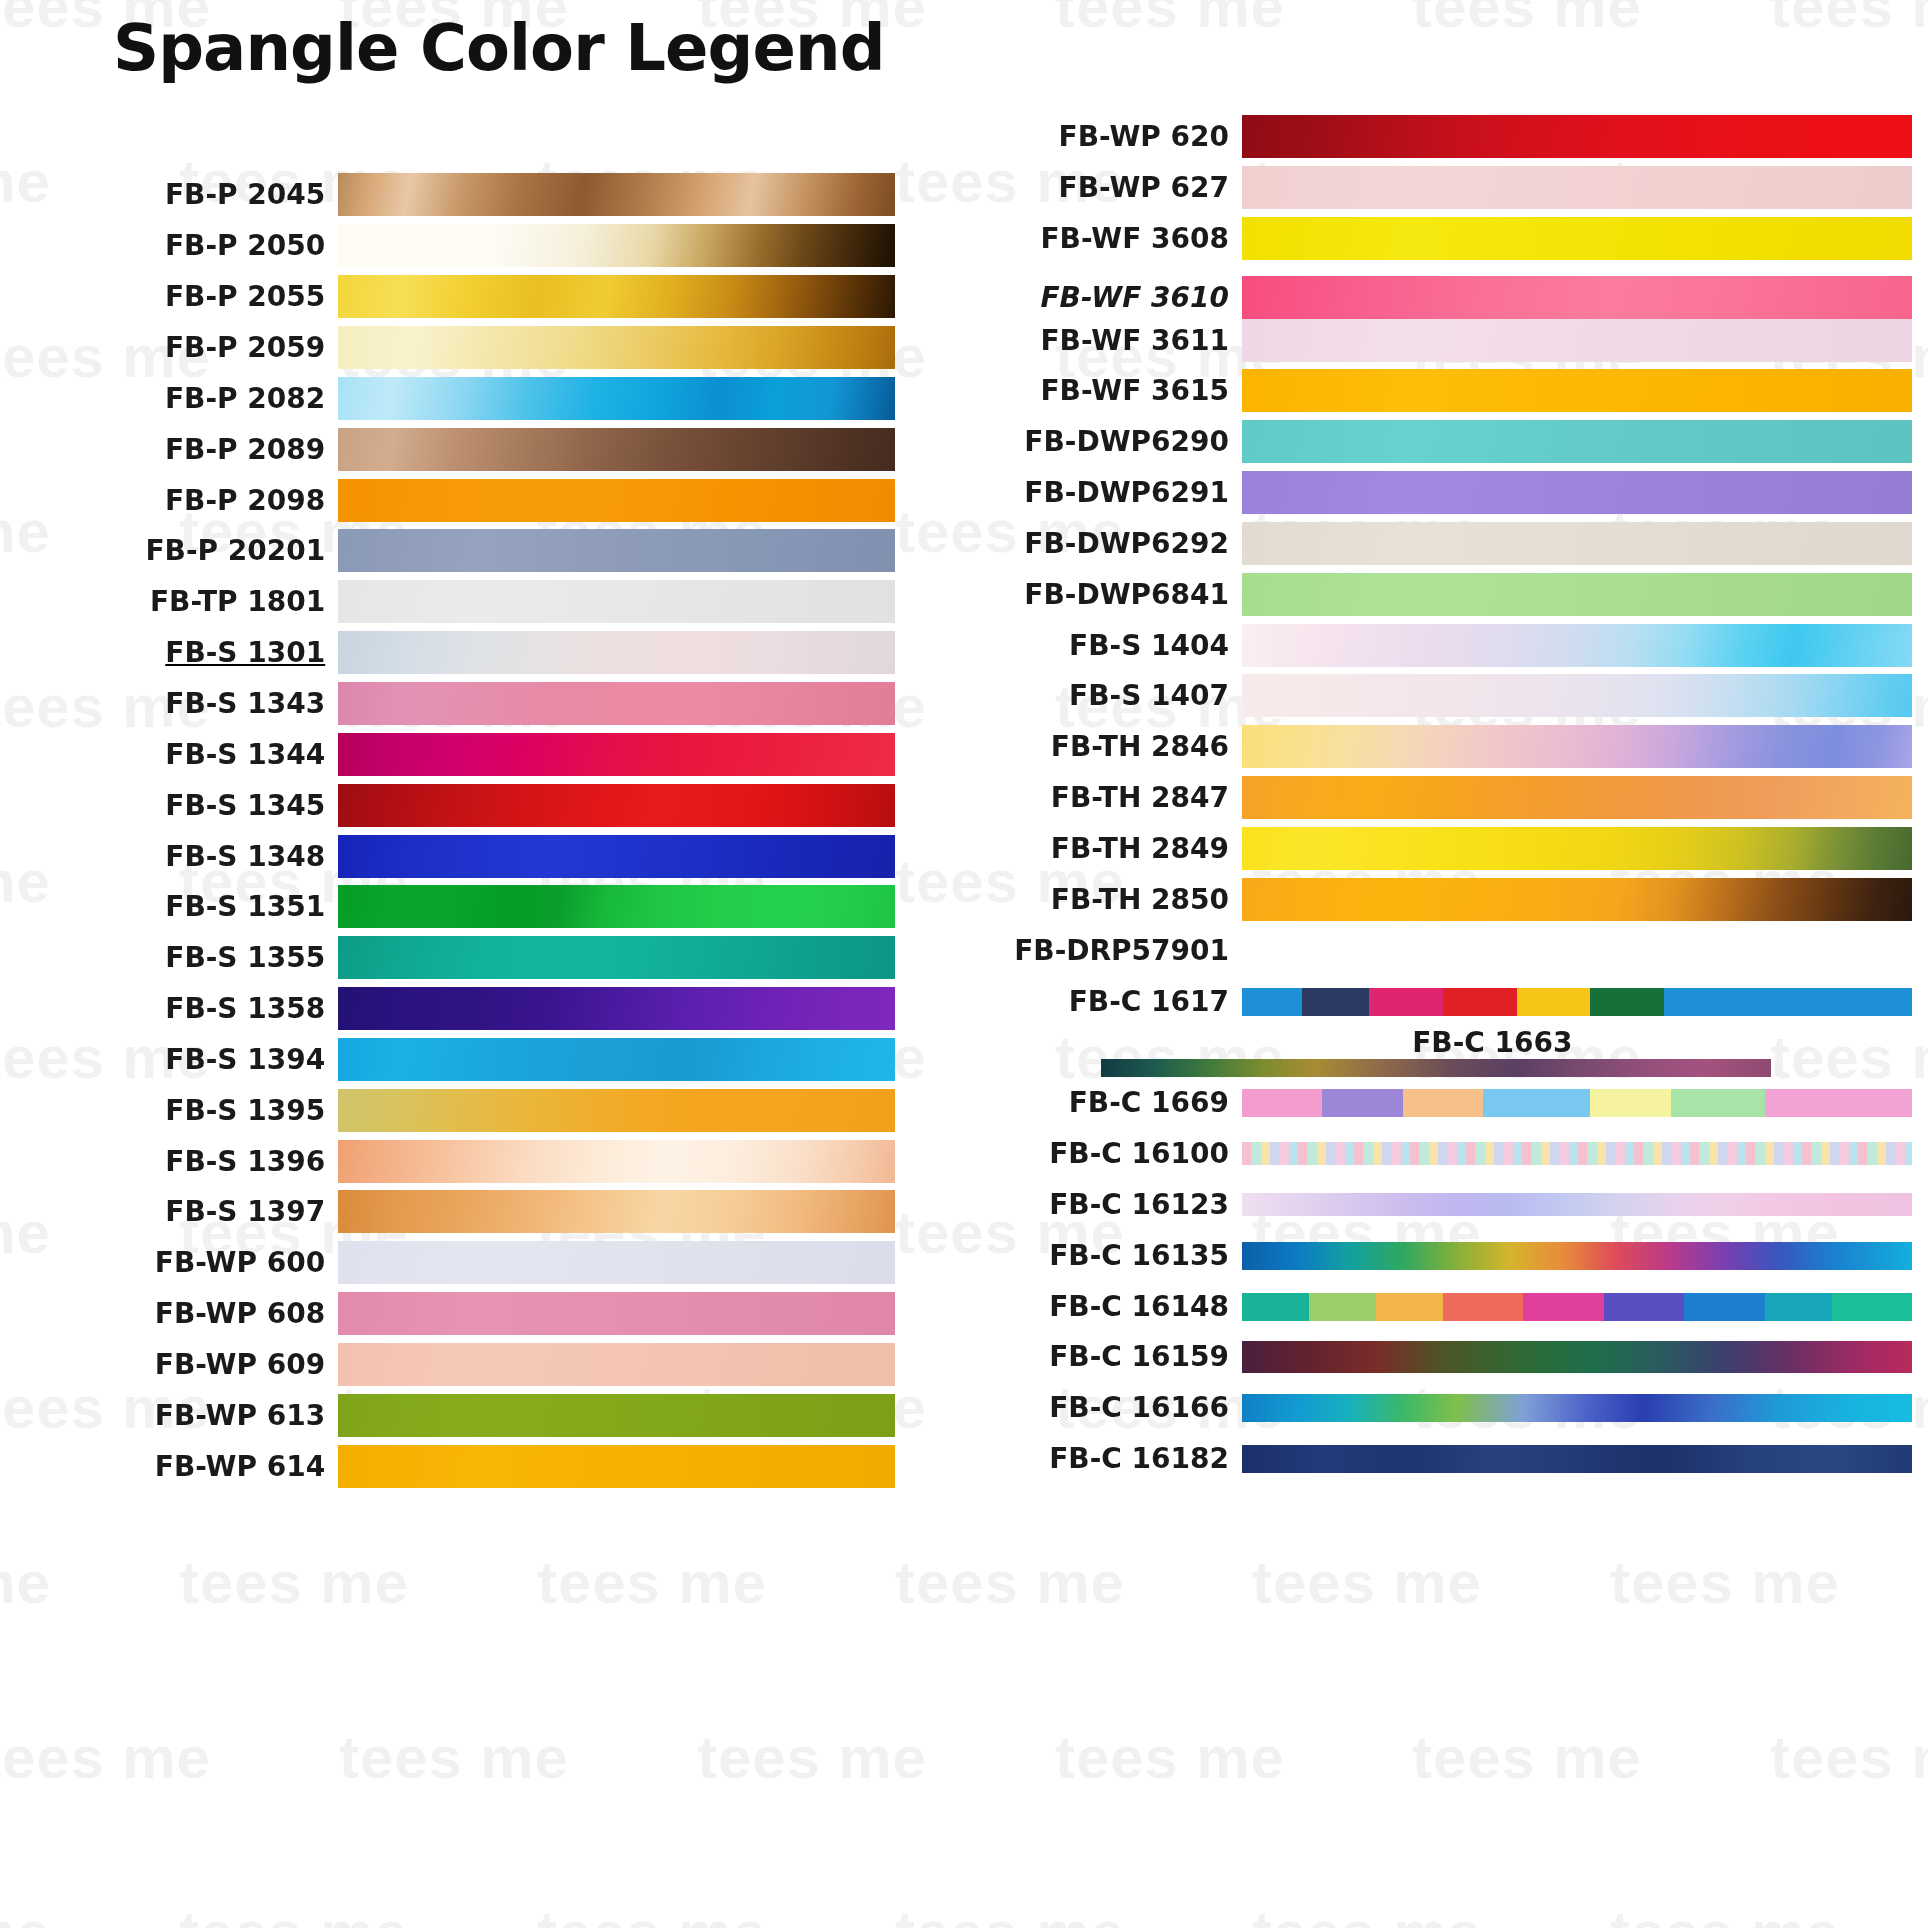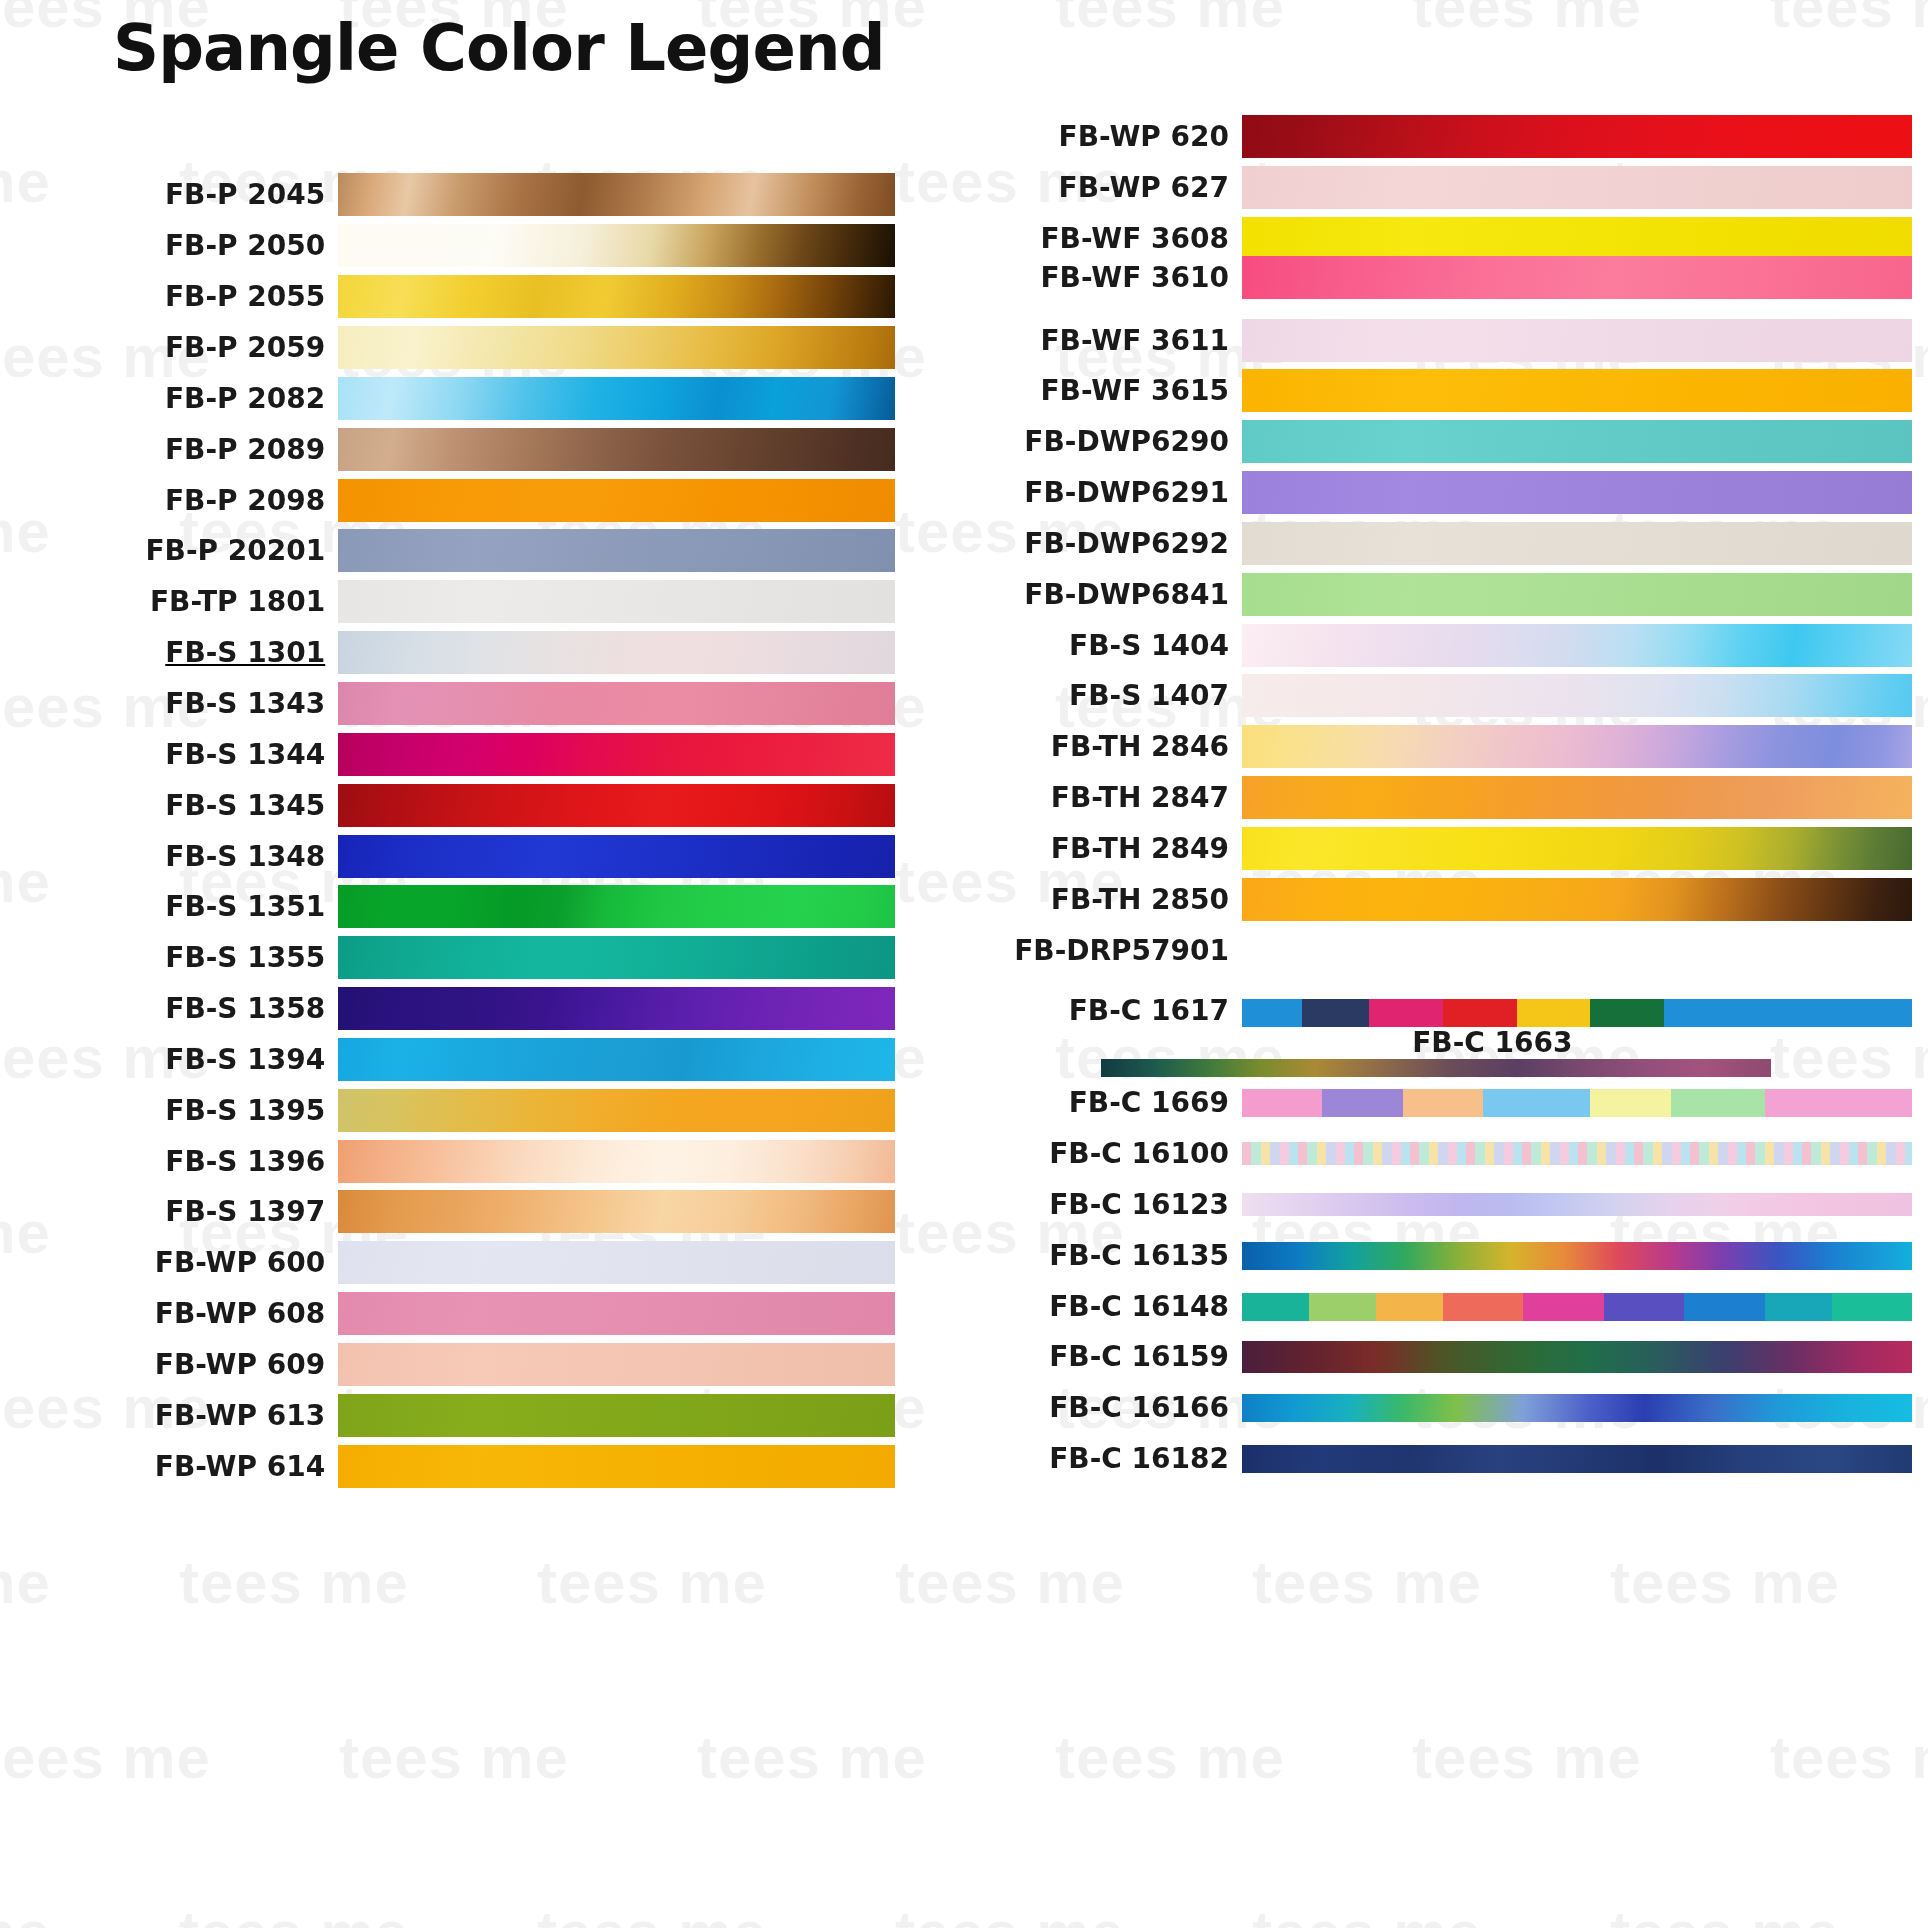--- a/index.html
+++ b/index.html
@@ -290,21 +290,21 @@
         <div class="swatch" style="background: linear-gradient(100deg, rgb(143, 11, 20) 0%, rgb(156, 13, 22) 10%, rgb(179, 15, 25) 22%, rgb(200, 16, 27) 34%, rgb(216, 16, 28) 46%, rgb(226, 16, 28) 58%, rgb(232, 16, 25) 70%, rgb(235, 15, 22) 82%, rgb(236, 15, 20) 92%, rgb(237, 15, 19) 100%);"></div>
       </div>
       <div class="legend-row" style="top: 162px;">
         <div class="legend-label">FB-WP 627</div>
         <div class="swatch" style="background: linear-gradient(100deg, rgb(240, 207, 207) 0%, rgb(244, 214, 214) 25%, rgb(242, 210, 210) 50%, rgb(240, 207, 207) 75%, rgb(238, 204, 204) 100%);"></div>
       </div>
       <div class="legend-row" style="top: 213px;">
         <div class="legend-label">FB-WF 3608</div>
         <div class="swatch" style="background: linear-gradient(100deg, rgb(242, 224, 0) 0%, rgb(246, 233, 15) 25%, rgb(244, 229, 8) 50%, rgb(242, 224, 0) 75%, rgb(240, 220, 0) 100%);"></div>
       </div>
-      <div class="legend-row" style="top: 252px;">
+      <div class="legend-row" style="top: 272px; font-style: italic;">
         <div class="legend-label">FB-WF 3610</div>
         <div class="swatch" style="background: linear-gradient(100deg, rgb(246, 76, 126) 0%, rgb(248, 92, 139) 15%, rgb(250, 111, 150) 35%, rgb(251, 124, 157) 55%, rgb(250, 115, 150) 75%, rgb(248, 100, 140) 100%);"></div>
       </div>
       <div class="legend-row" style="top: 315px;">
         <div class="legend-label">FB-WF 3611</div>
         <div class="swatch" style="background: linear-gradient(100deg, rgb(239, 216, 230) 0%, rgb(243, 223, 234) 25%, rgb(241, 219, 232) 50%, rgb(239, 216, 230) 75%, rgb(237, 213, 228) 100%);"></div>
       </div>
       <div class="legend-row" style="top: 365px;">
         <div class="legend-label">FB-WF 3615</div>
         <div class="swatch" style="background: linear-gradient(100deg, rgb(251, 180, 0) 0%, rgb(253, 189, 8) 25%, rgb(252, 185, 4) 50%, rgb(251, 180, 0) 75%, rgb(249, 176, 0) 100%);"></div>
@@ -346,21 +346,21 @@
         <div class="swatch" style="background: linear-gradient(100deg, rgb(249, 226, 28) 0%, rgb(251, 230, 42) 10%, rgb(250, 228, 34) 20%, rgb(249, 225, 24) 32%, rgb(246, 220, 20) 44%, rgb(240, 214, 20) 56%, rgb(228, 205, 26) 66%, rgb(207, 193, 35) 74%, rgb(169, 173, 46) 82%, rgb(125, 147, 53) 88%, rgb(92, 124, 53) 94%, rgb(71, 105, 47) 100%);"></div>
       </div>
       <div class="legend-row" style="top: 874px;">
         <div class="legend-label">FB-TH 2850</div>
         <div class="swatch" style="background: linear-gradient(100deg, rgb(249, 168, 26) 0%, rgb(251, 175, 18) 10%, rgb(252, 180, 13) 22%, rgb(250, 177, 15) 34%, rgb(248, 172, 21) 46%, rgb(245, 166, 29) 56%, rgb(226, 147, 31) 64%, rgb(185, 111, 28) 72%, rgb(138, 77, 23) 80%, rgb(95, 52, 18) 88%, rgb(62, 34, 16) 94%, rgb(44, 24, 12) 100%);"></div>
       </div>
       <div class="legend-row" style="top: 925px;">
         <div class="legend-label">FB-DRP57901</div>
         <div class="swatch"></div>
       </div>
-      <div class="legend-row" style="top: 976px; align-items: flex-end;">
+      <div class="legend-row" style="top: 976px;">
         <div class="legend-label">FB-C 1617</div>
         <div class="swatch short-a" style="background: linear-gradient(90deg, rgb(31, 143, 216) 0%, rgb(31, 143, 216) 9%, rgb(43, 58, 99) 9%, rgb(43, 58, 99) 19%, rgb(224, 36, 111) 19%, rgb(224, 36, 111) 30%, rgb(224, 32, 36) 30%, rgb(224, 32, 36) 41%, rgb(245, 197, 24) 41%, rgb(245, 197, 24) 52%, rgb(22, 112, 58) 52%, rgb(22, 112, 58) 63%, rgb(31, 143, 216) 63%, rgb(31, 143, 216) 100%);"></div>
       </div>
       <div class="legend-row" style="top: 1026px; flex-direction: column;">
         <div class="legend-label">FB-C 1663</div>
         <div class="swatch short-b" style="background: linear-gradient(95deg, rgb(18, 58, 66) 0%, rgb(29, 90, 78) 8%, rgb(62, 122, 60) 16%, rgb(122, 140, 46) 24%, rgb(169, 138, 53) 32%, rgb(142, 106, 74) 42%, rgb(107, 77, 88) 52%, rgb(90, 63, 99) 62%, rgb(122, 74, 110) 72%, rgb(148, 80, 122) 82%, rgb(164, 82, 126) 90%, rgb(142, 74, 112) 100%);"></div>
       </div>
       <div class="legend-row" style="top: 1077px;">
         <div class="legend-label">FB-C 1669</div>
         <div class="swatch short-a" style="background: linear-gradient(90deg, rgb(244, 156, 205) 0%, rgb(244, 156, 205) 12%, rgb(155, 134, 216) 12%, rgb(155, 134, 216) 24%, rgb(247, 192, 138) 24%, rgb(247, 192, 138) 36%, rgb(121, 200, 239) 36%, rgb(121, 200, 239) 52%, rgb(246, 243, 160) 52%, rgb(246, 243, 160) 64%, rgb(168, 227, 168) 64%, rgb(168, 227, 168) 78%, rgb(242, 163, 212) 78%, rgb(242, 163, 212) 100%);"></div>

